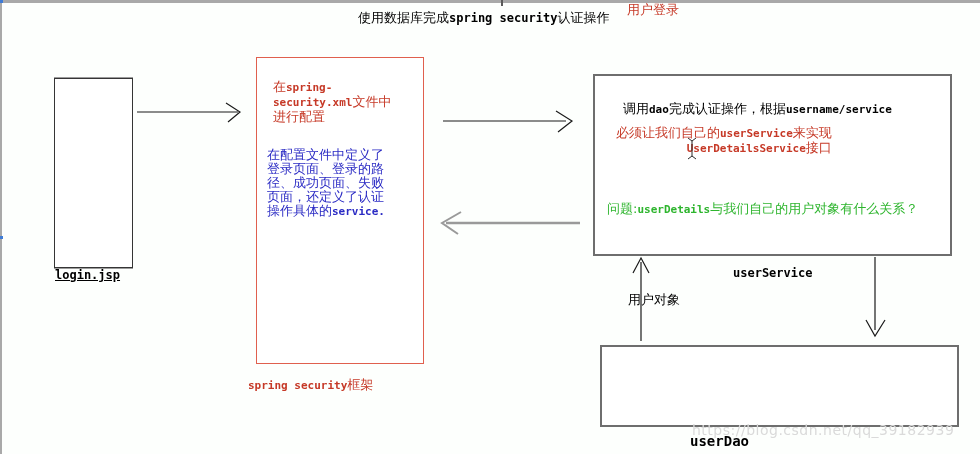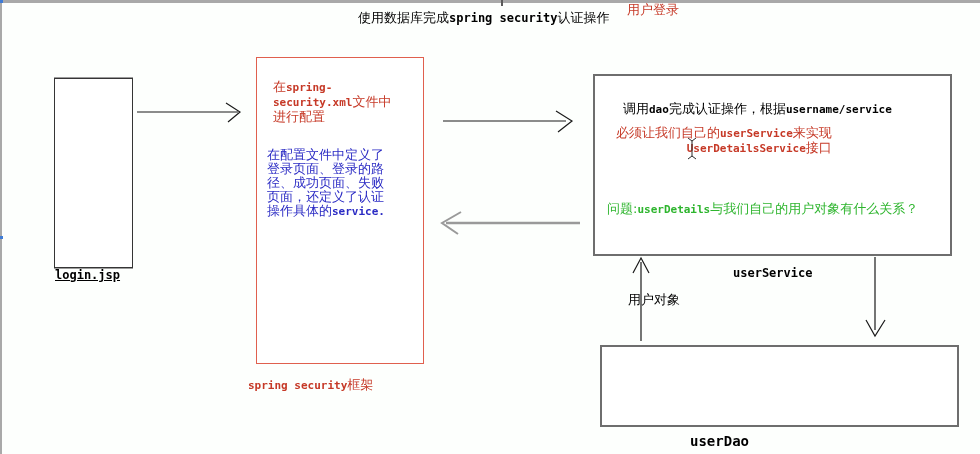--- a/index.html
+++ b/index.html
@@ -96,20 +96,21 @@
   <div class="abs sv-question green">
     <span class="cn">问题:</span><span class="code">userDetails</span><span class="cn">与我们自己的用户对象有什么关系？</span>
   </div>
   <div class="abs t-userservice code">userService</div>
 
   <div class="shape box-dao"></div>
   <div class="abs t-userdao code">userDao</div>
 
   <div class="abs t-userobject">用户对象</div>
 
+  <div class="abs t-watermark">https://blog.csdn.net/qq_39182939</div>
 
   <svg class="overlay" width="980" height="454" viewBox="0 0 980 454">
     <g>
       <line class="arrow-black" x1="137" y1="112" x2="238" y2="112"></line>
       <polyline class="arrow-black" points="226,103 240,112 228,122"></polyline>
     </g>
     <g>
       <line class="arrow-black" x1="443" y1="121" x2="566" y2="121"></line>
       <polyline class="arrow-black" points="556,111 572,121 558,132"></polyline>
     </g>

